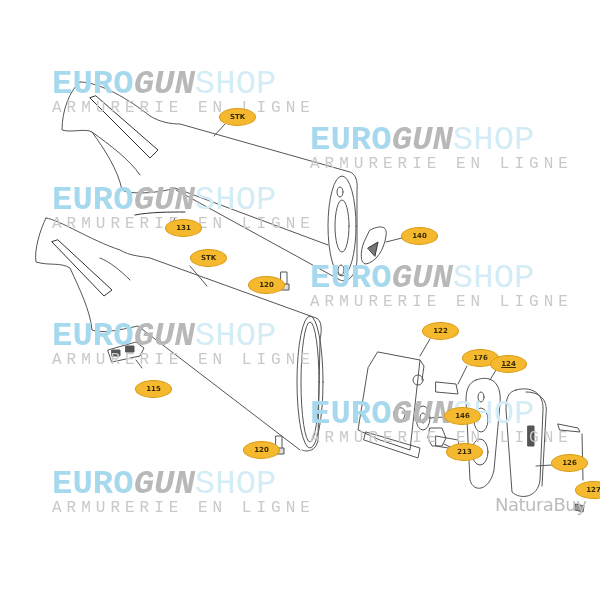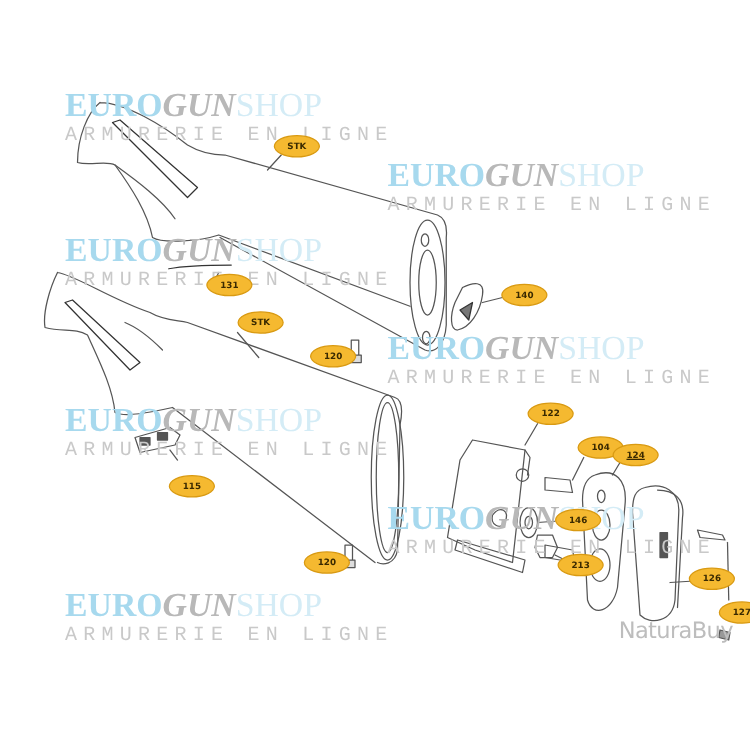--- a/index.html
+++ b/index.html
@@ -1,19 +1,19 @@
 <!DOCTYPE html>
 <html><head>
 <meta charset="utf-8">
 <style>
   html, body { margin:0; padding:0; background:#ffffff; }
   body { width:600px; height:600px; position:relative; overflow:hidden; font-family:"Liberation Sans", sans-serif; }
   #diagram { position:absolute; left:0; top:0; width:600px; height:600px; }
   .wm { position:absolute; pointer-events:none; }
-  .wm-logo { font-family:Liberation Serif, serif; font-weight:bold; font-size:27px; letter-spacing:0px; line-height:28px; white-space:nowrap; }
+  .wm-logo { font-family:Liberation Mono, monospace; font-weight:bold; font-size:34px; letter-spacing:0px; line-height:28px; white-space:nowrap; }
   .wm-logo .euro { color:#a7d9ee; }
   .wm-logo .gun { color:#b8b8b8; font-style:italic; }
   .wm-logo .shop { color:#d4ecf6; font-weight:normal; }
   .wm-tag { font-family:Liberation Mono, monospace; font-size:16px; letter-spacing:5px; color:#c9c9c9; white-space:nowrap; margin-top:1px; }
   .badge { position:absolute; width:37px; height:18px; border-radius:50%; background:#f5b930; border:1px solid #d99a12; box-sizing:border-box;
            font-family:"DejaVu Sans", sans-serif; font-weight:bold; font-size:7px; color:#3a2a00; display:flex; align-items:center; justify-content:center; }
   .natura { position:absolute; left:495px; top:494px; font-family:"DejaVu Sans", sans-serif; font-size:18px; color:#bdbdbd; letter-spacing:-0.5px; }
 </style>
 </head>
 <body>
@@ -146,19 +146,19 @@
 </div>
 <div class="natura">NaturaBuy</div>
 
 <div class="badge" style="left:219px; top:108px;">STK</div>
 <div class="badge" style="left:165px; top:219px;">131</div>
 <div class="badge" style="left:401px; top:227px;">140</div>
 <div class="badge" style="left:190px; top:249px;">STK</div>
 <div class="badge" style="left:248px; top:276px;">120</div>
 <div class="badge" style="left:135px; top:364px;margin-top:16px;">115</div>
 <div class="badge" style="left:422px; top:322px;">122</div>
-<div class="badge" style="left:462px; top:349px;">104</div>
+<div class="badge" style="left:462px; top:349px;">176</div>
 <div class="badge" style="left:490px; top:355px;text-decoration:underline;">124</div>
 <div class="badge" style="left:444px; top:407px;">146</div>
 <div class="badge" style="left:446px; top:443px;">213</div>
 <div class="badge" style="left:243px; top:441px;">120</div>
 <div class="badge" style="left:551px; top:454px;">126</div>
 <div class="badge" style="left:575px; top:481px;">127</div>
 
 </body></html>

